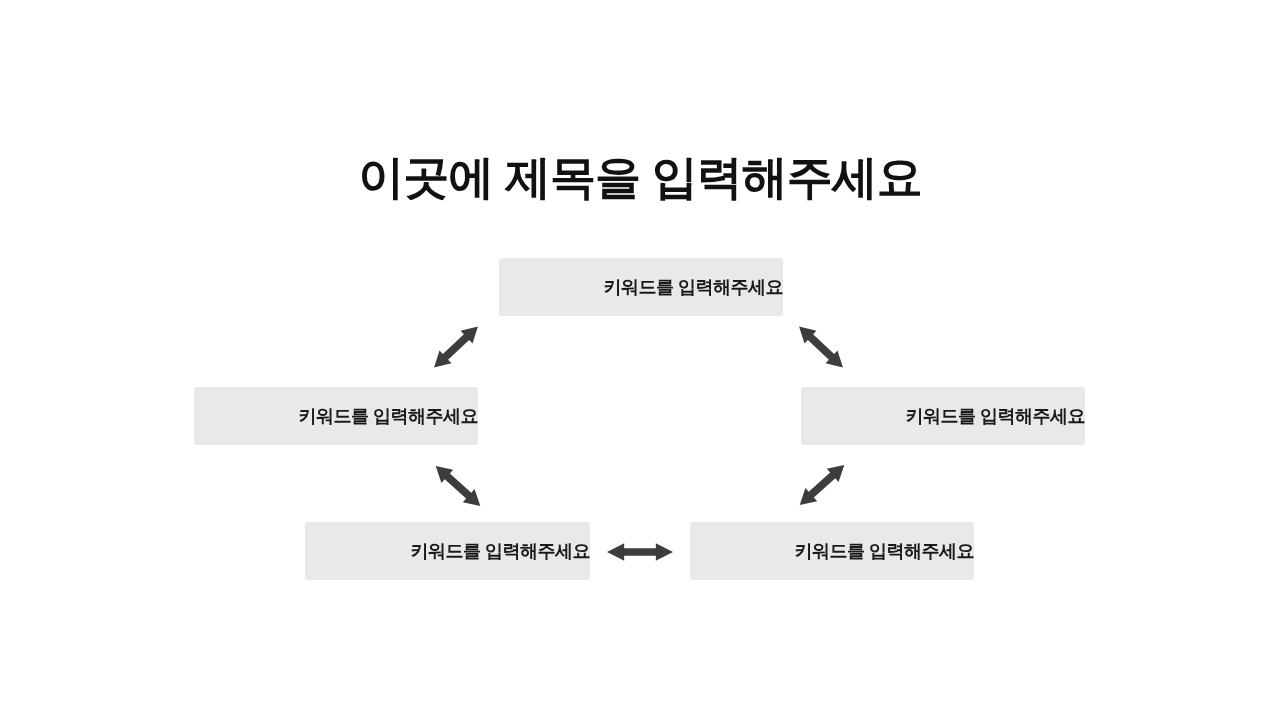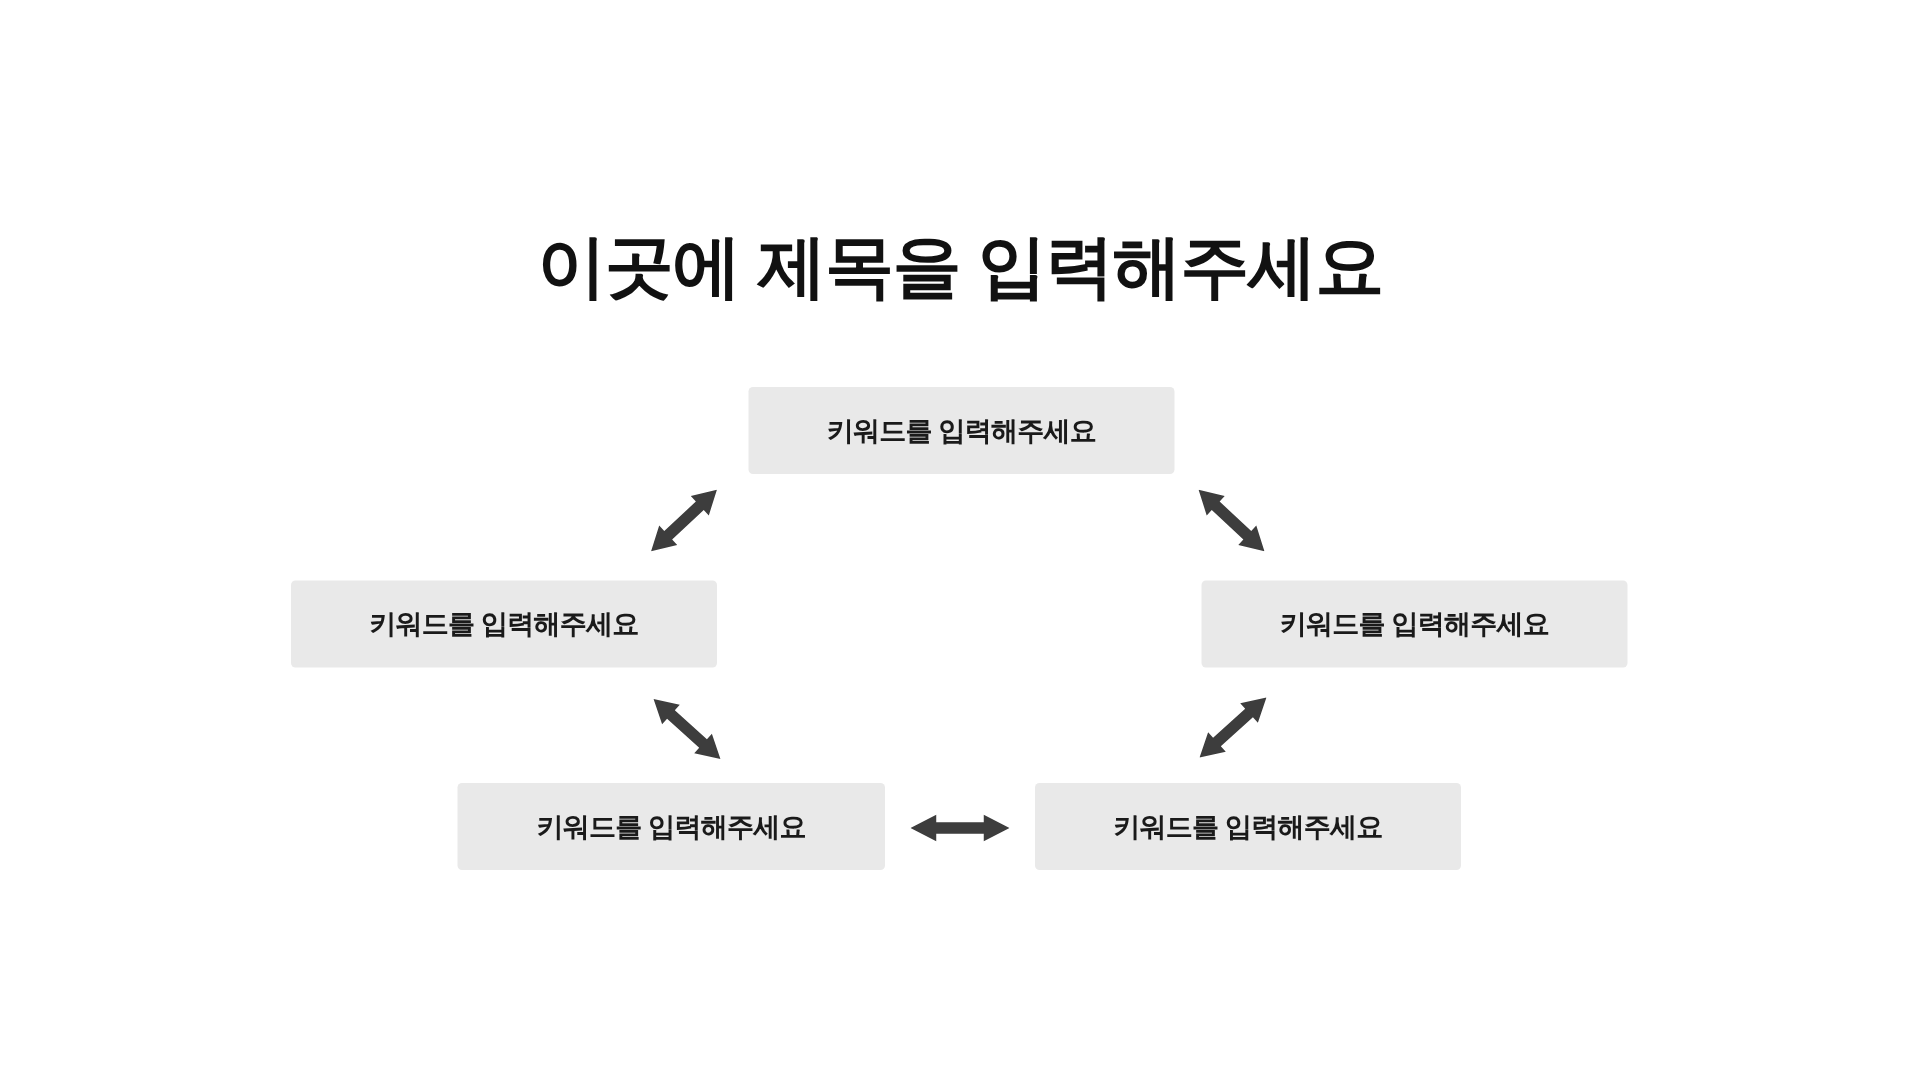--- a/index.html
+++ b/index.html
@@ -25,21 +25,21 @@
     font-weight:800;
     letter-spacing:-1px;
     color:var(--title-color);
     line-height:68px;
   }
   .kbox{
     position:absolute;
     width:284px;height:58px;
     background:var(--box-bg);
     border-radius:3px;
-    display:flex;align-items:center;justify-content:center;
+    display:flex;align-items:center;justify-content:flex-end;
   }
   .kbox span{
     font-size:18px;
     font-weight:700;
     letter-spacing:-0.5px;
     color:var(--box-text);
     white-space:nowrap;
   }
   .box-top{left:499px;top:258px;}
   .box-left{left:194px;top:387px;}

